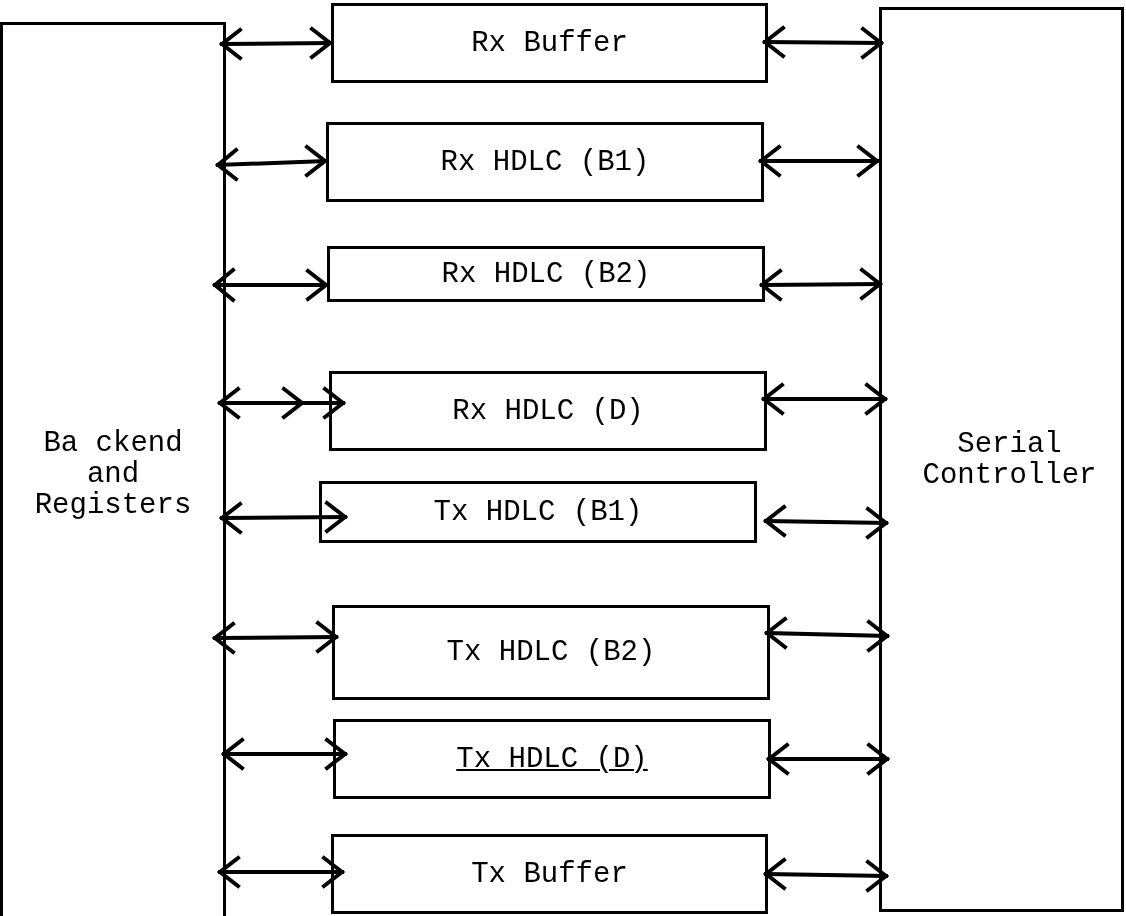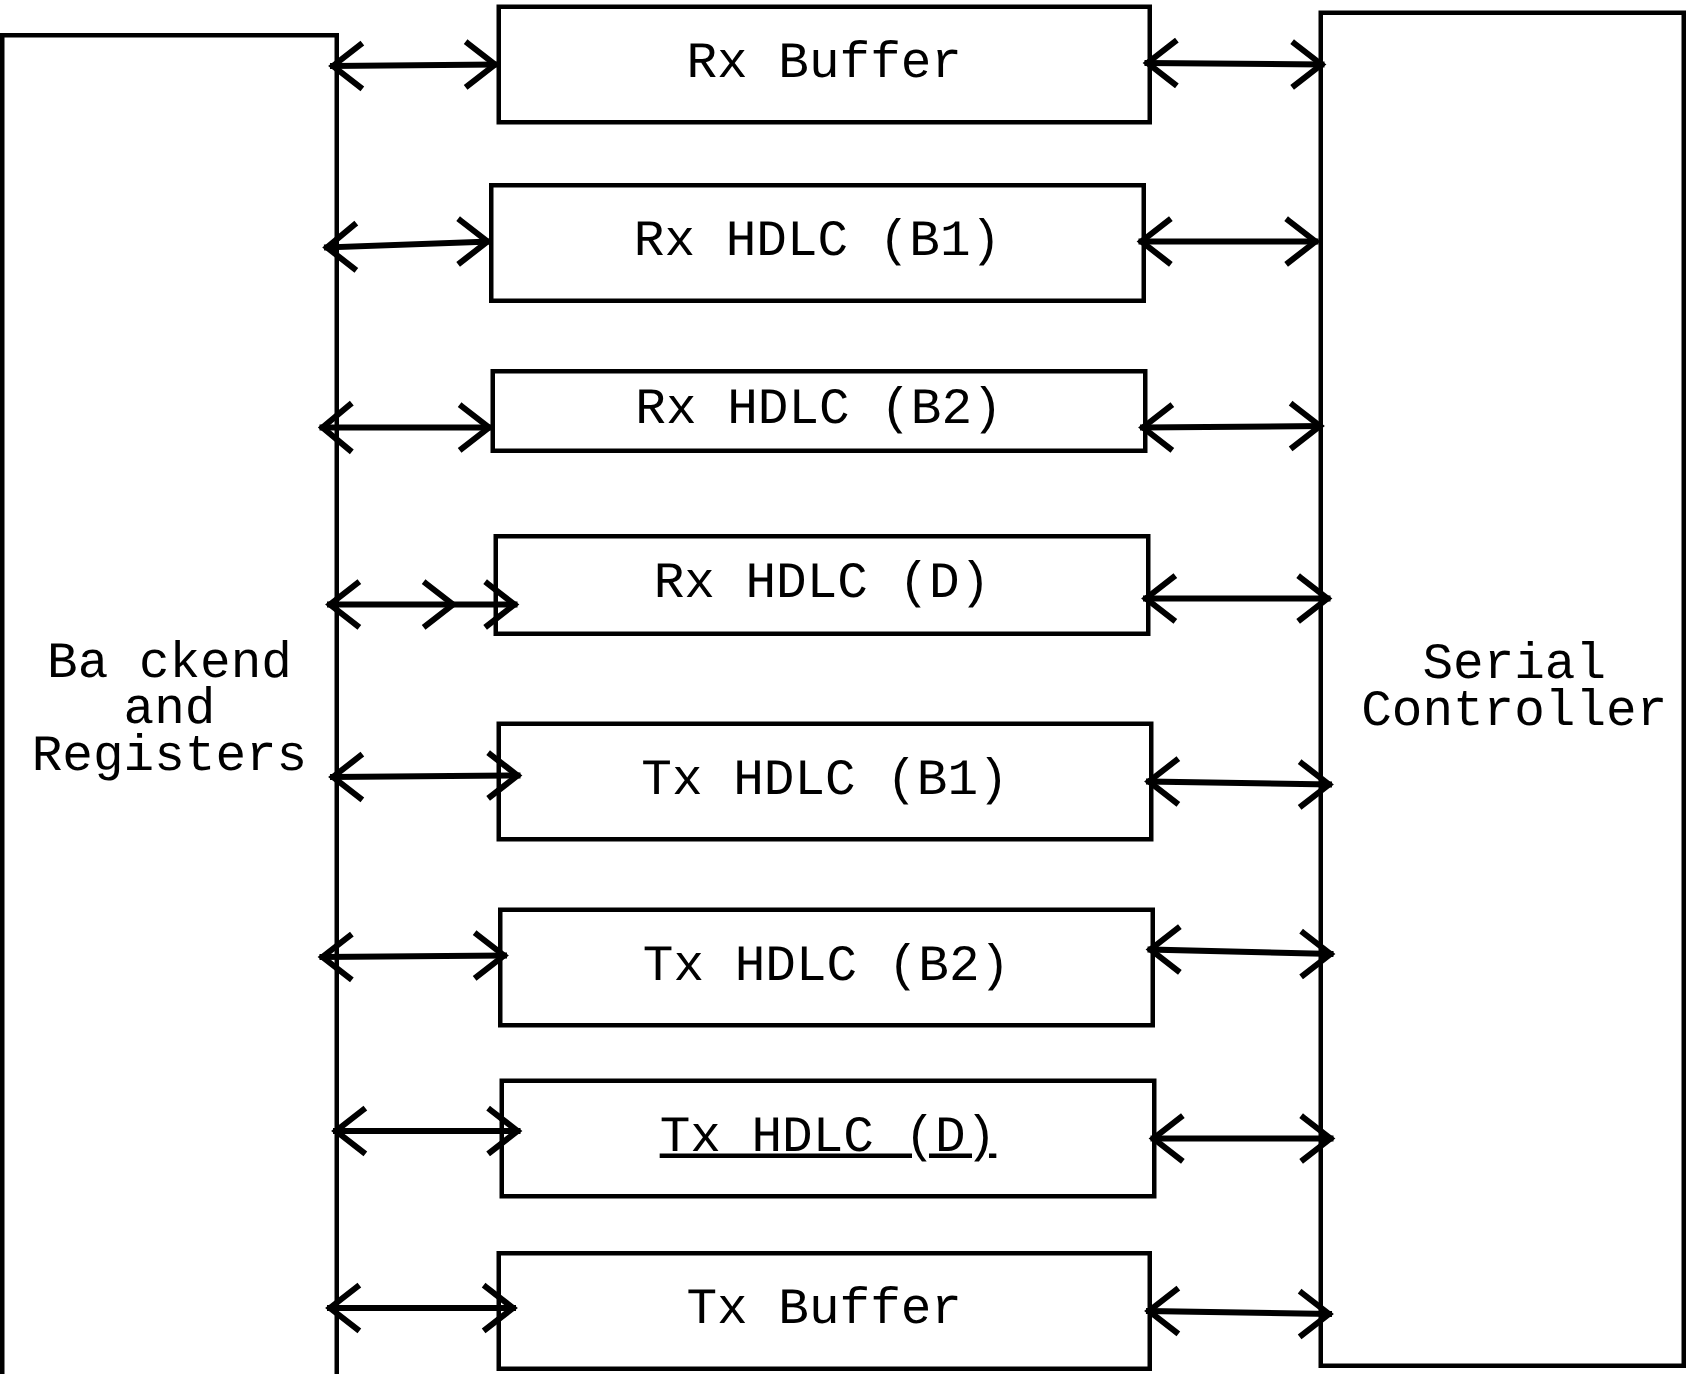--- a/index.html
+++ b/index.html
@@ -2,21 +2,21 @@
 <html><head>
 <meta charset="utf-8">
 <style>
   html, body { margin: 0; padding: 0; background: #ffffff; }
   body { width: 1126px; height: 916px; position: relative; overflow: hidden; }
   .blk {
     position: absolute; box-sizing: border-box;
     border: 3px solid #000000; background: #ffffff;
     display: flex; align-items: center; justify-content: center;
     font-family: "Liberation Mono", "DejaVu Sans Mono", monospace;
-    font-size: 34px; color: #000000; text-align: center; line-height: 31px;
+    font-size: 29px; color: #000000; text-align: center; line-height: 31px;
     white-space: pre;
   }
   svg.arrows { position: absolute; left: 0; top: 0; }
 </style>
 </head>
 <body>
 
 <div class="blk" style="left:0px; top:10px; width:226px; height:905px;margin-top:12px;">
   <span>Ba ckend
 and
@@ -30,27 +30,27 @@
 
 <div class="blk" style="left:331px; top:3px; width:437px; height:80px;">
   <span>Rx Buffer</span>
 </div>
 <div class="blk" style="left:326px; top:122px; width:438px; height:80px;align-items:center;">
   <span>Rx HDLC (B1)</span>
 </div>
 <div class="blk" style="left:327px; top:246px; width:438px; height:56px;">
   <span>Rx HDLC (B2)</span>
 </div>
-<div class="blk" style="left:329px; top:356px; width:438px; height:68px;">
+<div class="blk" style="left:329px; top:371px; width:438px; height:80px;">
   <span>Rx HDLC (D)</span>
 </div>
-<div class="blk" style="left:331px; top:481px; width:438px; height:80px;">
+<div class="blk" style="left:319px; top:481px; width:438px; height:62px;">
   <span>Tx HDLC (B1)</span>
 </div>
-<div class="blk" style="left:332px; top:605px; width:438px; height:80px;">
+<div class="blk" style="left:332px; top:605px; width:438px; height:95px;">
   <span>Tx HDLC (B2)</span>
 </div>
 <div class="blk" style="left:333px; top:719px; width:438px; height:80px;text-decoration:underline;">
   <span>Tx HDLC (D)</span>
 </div>
 <div class="blk" style="left:331px; top:834px; width:437px; height:80px;">
   <span>Tx Buffer</span>
 </div>
 
 <svg class="arrows" width="1126" height="916" stroke="#000000" stroke-width="4" fill="none" stroke-linecap="square">

